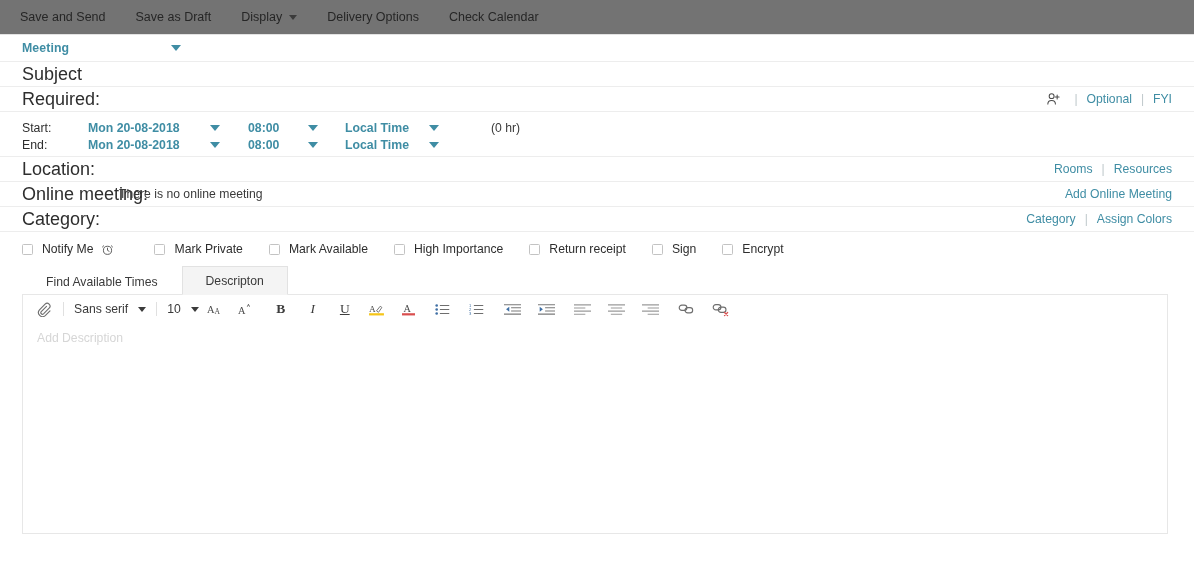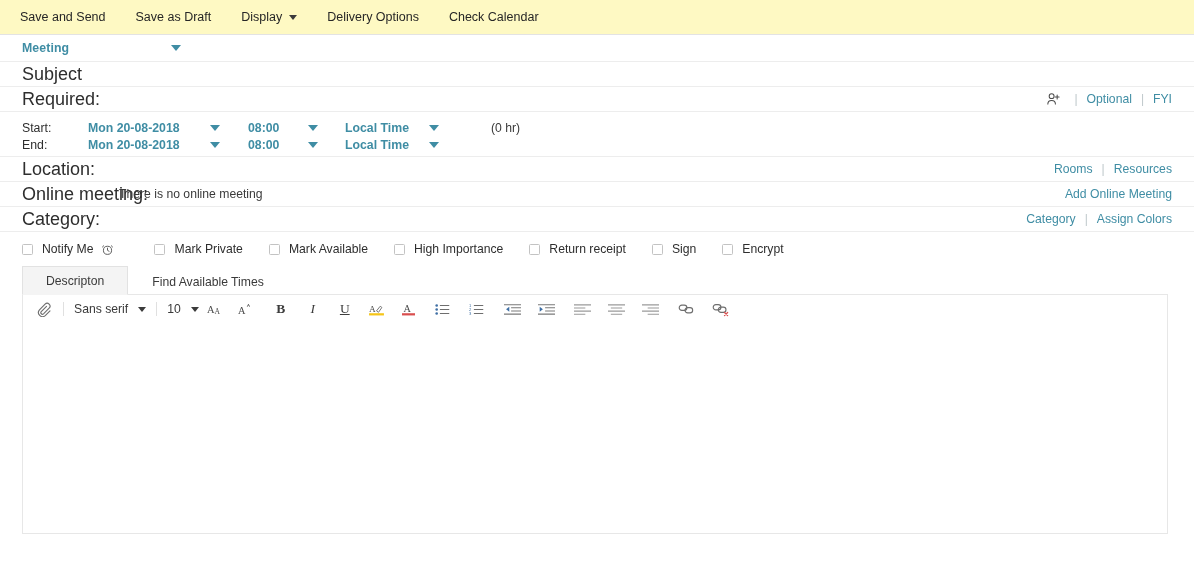--- a/index.html
+++ b/index.html
@@ -8,21 +8,21 @@
     width: 1194px; height: 579px;
     background: #ffffff;
     font-family: "Liberation Sans", sans-serif;
     -webkit-font-smoothing: antialiased;
   }
   .app { position: relative; width: 1194px; height: 579px; overflow: hidden; background:#fff; }
 
   
   .actionbar {
     height: 35px;
-    background: #fef9c3;
+    background: #737373;
     border-bottom: 1px solid #e3e3e3;
     display: flex;
     align-items: center;
     padding-left: 20px;
   }
   .action {
     font-size: 12.5px;
     color: #262626;
     margin-right: 30px;
     white-space: nowrap;
@@ -417,25 +417,25 @@
       <span class="chk-box"></span>
       <span class="chk-lbl">Sign</span>
     </div>
     <div class="chk-item">
       <span class="chk-box"></span>
       <span class="chk-lbl">Encrypt</span>
     </div>
   </div>
 
   <div class="tabs">
+    <div class="tab">
+      <span>Find Available Times</span>
+    </div>
     <div class="tab active">
       <span>Descripton</span>
-    </div>
-    <div class="tab">
-      <span>Find Available Times</span>
     </div>
   </div>
 
   <div class="editor">
     <div class="etoolbar">
 
       <div class="tb-btn">
         <svg width="15" height="15" viewBox="0 0 16 16">
           <path d="M11.2 4.6 5.6 10.2a1.7 1.7 0 0 0 2.4 2.4l6-6a3 3 0 0 0-4.3-4.3l-6 6a4.4 4.4 0 0 0 6.2 6.2l5-5" fill="none" stroke="#6e6e6e" stroke-width="1.2" stroke-linecap="round"></path>
         </svg>
@@ -550,15 +550,18 @@
       <div class="tb-btn" style="margin-left:14px;">
         <svg width="18" height="15" viewBox="0 0 19 16">
           <rect x="1.2" y="2.8" width="8.2" height="5.6" rx="2.8" fill="none" stroke="#6e6e6e" stroke-width="1.2"></rect>
           <rect x="6.6" y="5.4" width="8.2" height="5.6" rx="2.8" fill="none" stroke="#6e6e6e" stroke-width="1.2"></rect>
           <path d="M13.2 11.2l3.4 3.4M16.6 11.2l-3.4 3.4" stroke="#d94f4f" stroke-width="1.3" stroke-linecap="round"></path>
         </svg>
       </div>
 
     </div>
 
+    <div class="ebody">
+      <div class="placeholder">Add Description</div>
+    </div>
   </div>
 
 </div>
 
 </body></html>

